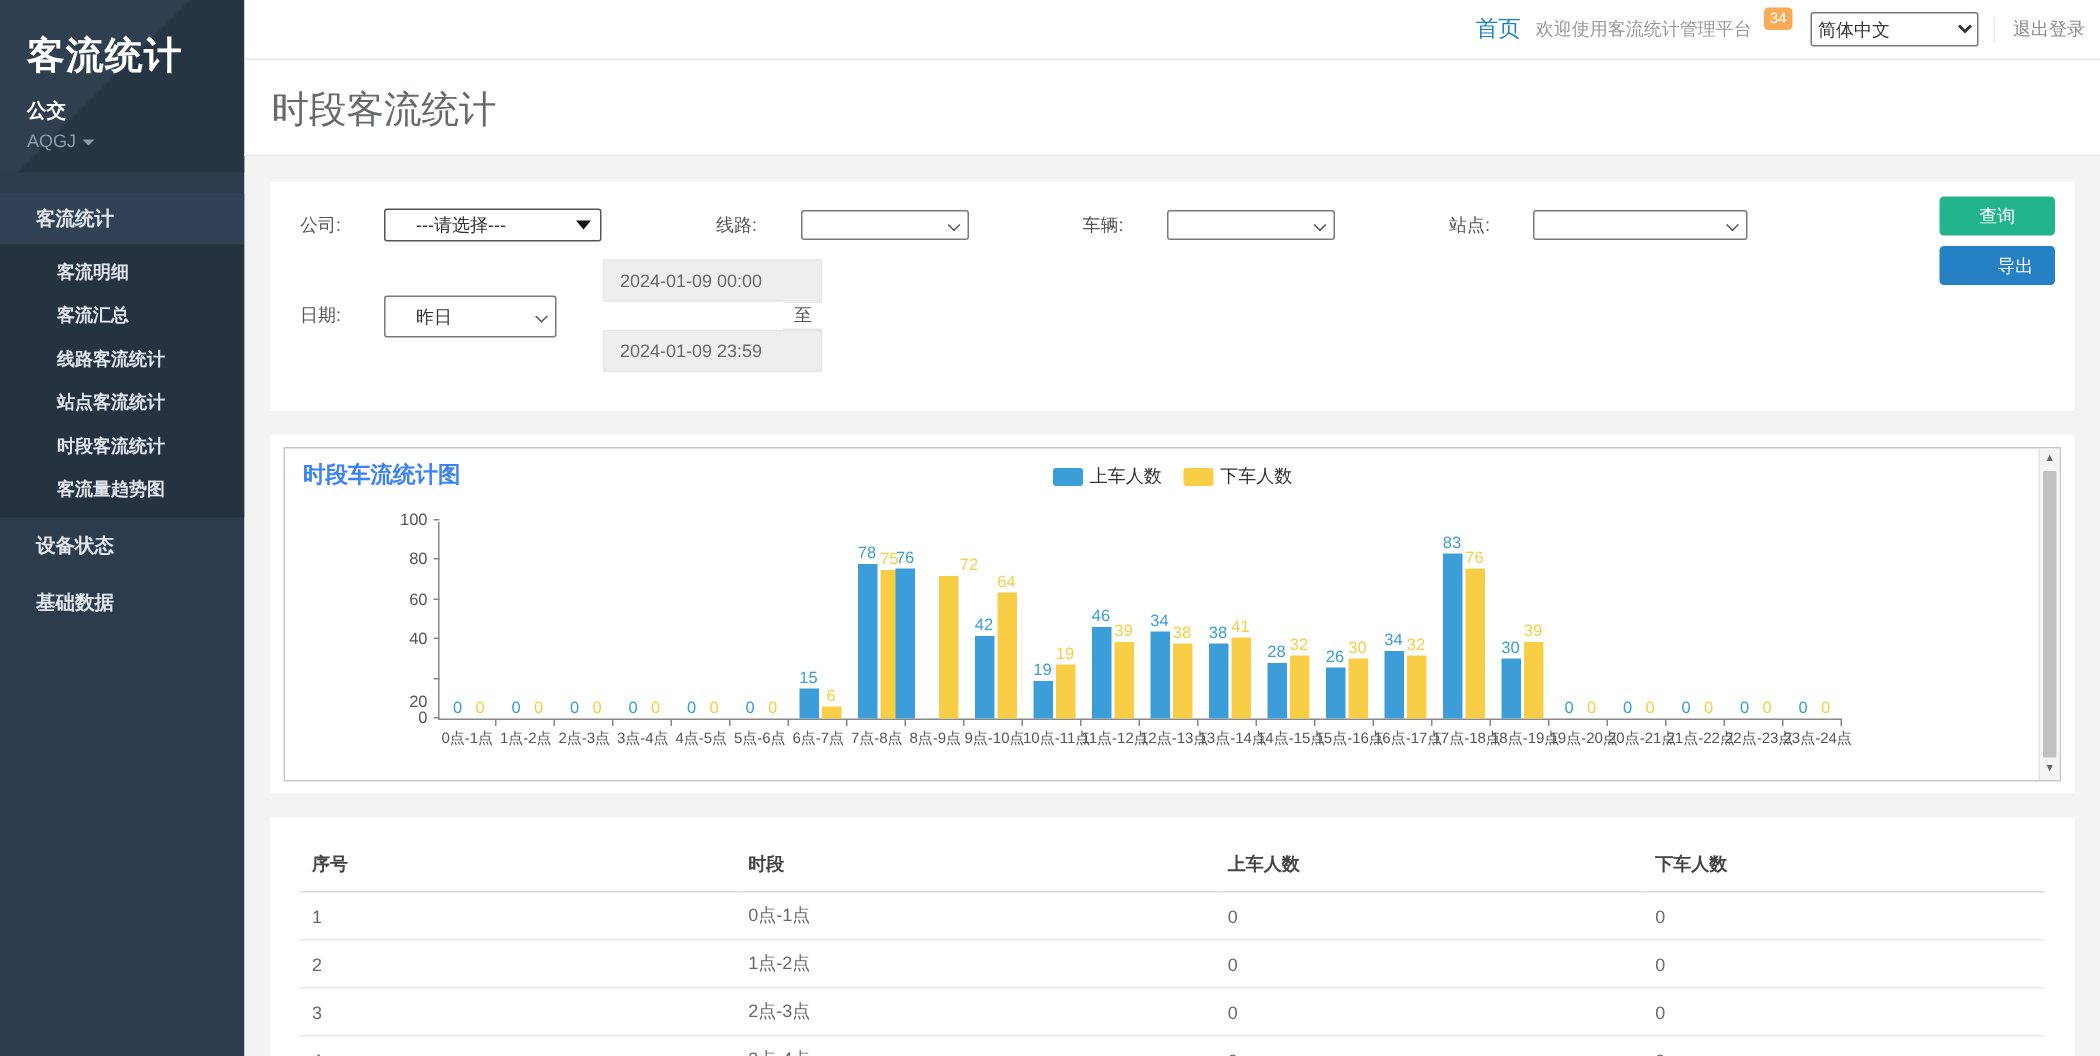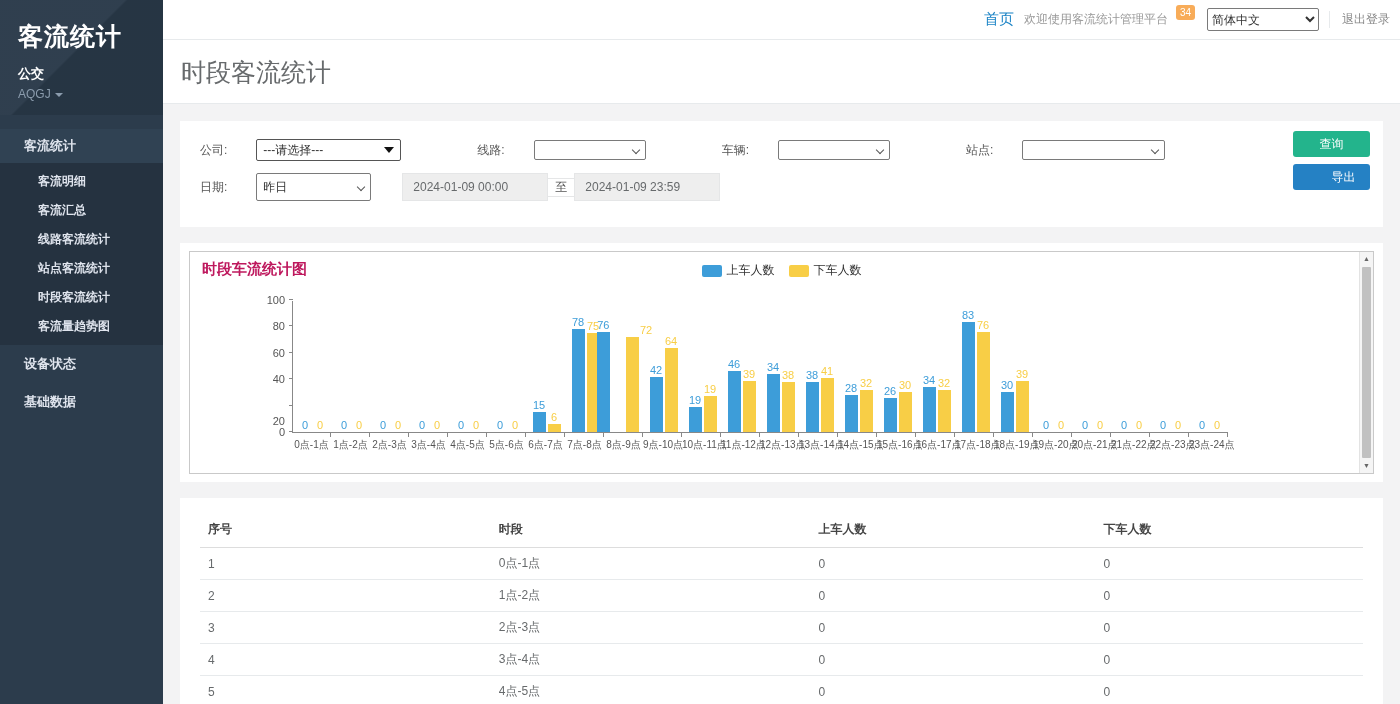--- a/index.html
+++ b/index.html
@@ -44,46 +44,46 @@
   .content { flex:1; padding:17px 17px 0 17px; overflow:hidden; display:flex; flex-direction:column; gap:16px; }
   .panel { background:#fff; }
 
   
   .filter-panel { padding:14px 20px; position:relative; }
   .filter-row { display:flex; align-items:center; margin:4px 0 12px 0;gap:21px; }
   .filter-row:last-child { margin-bottom:4px; }
   .f-label { font-size:12px; color:#555; margin-right:8px; }
   .sel { position:relative; display:inline-block; }
   .sel select { appearance:none; -webkit-appearance:none; font-family:inherit; font-size:12px;
-    color:#333; background:#fff; border:1px solid #7a7a7a; border-radius:2px; height:22px; padding:0 20px 0 6px; }
+    color:#333; background:#fff; border:1px solid #7a7a7a; border-radius:2px; height:22px; padding:0 20px 0 20px; }
   .sel .arrow-solid { position:absolute; right:7px; top:8px; width:0; height:0;
     border-left:5px solid transparent; border-right:5px solid transparent; border-top:6px solid #111; pointer-events:none; }
   .sel .arrow-chev { position:absolute; right:7px; top:7px; width:6px; height:6px;
     border-right:1.5px solid #555; border-bottom:1.5px solid #555; transform:rotate(45deg); pointer-events:none; }
   .sel-company select { width:145px; border-color:#555; }
   .sel-small select { width:112px; height:20px; }
   .sel-station select { width:143px; height:20px; }
   .sel-date select { width:115px; height:28px; }
   .gap { width:34px; }
-  .date-group { display:flex; align-items:center; margin-left:10px; }
+  .date-group { display:flex; align-items:flex-end; margin-left:10px;flex-direction:column; }
   .date-input { width:146px; height:28px; background:#eee; border:1px solid #e5e6e7;
     color:#676a6c; font-size:12px; font-family:inherit; padding:0 10px; }
   .date-sep { width:26px; background:#fff; border-top:1px solid #e5e6e7; border-bottom:1px solid #e5e6e7;
     display:flex; align-items:center; justify-content:center; font-size:12px; color:#555; }
   .btn-col { position:absolute; right:13px; top:10px; display:flex; flex-direction:column; gap:7px; }
   .btn { width:77px; height:26px; border:none; border-radius:3px; color:#fff; font-size:12px;
     font-family:inherit; cursor:pointer; }
   .btn-query { background:#23b48c; }
   .btn-export { background:#2581c4;padding-left:24px; }
 
   
   .chart-panel { padding:8px 9px; }
   .chart-box { border:1px solid #c9c9c9; position:relative; height:223px; overflow:hidden; background:#fff; }
   .chart-header { display:flex; align-items:center; padding:8px 12px 0 12px; }
-  .chart-title { font-size:15px; font-weight:bold; color:#be185d; }
+  .chart-title { font-size:15px; font-weight:bold; color:#3b82f6; }
   .legend { position:absolute; left:0; right:0; top:10px; display:flex; justify-content:center; gap:14px; pointer-events:none; }
   .legend-item { display:flex; align-items:center; gap:5px; font-size:12px; color:#333; }
   .legend-swatch { width:20px; height:12px; border-radius:2px; }
   .chart-body { margin:22px 0 0 102px; position:relative; width:1000px; }
   .plot { position:relative; height:132px; width:936px; border-left:1px solid #888; border-bottom:1px solid #888;
     display:flex; align-items:flex-end; }
   .ytick { position:absolute; right:100%; transform:translateY(50%); padding-right:8px;
     font-size:11px; color:#555; }
   .ytick-mark { position:absolute; left:-4px; width:4px; height:1px; background:#888; }
   .bar-group { width:39px; flex:none; display:flex; align-items:flex-end; justify-content:center; gap:2px; height:132px; position:relative; }

